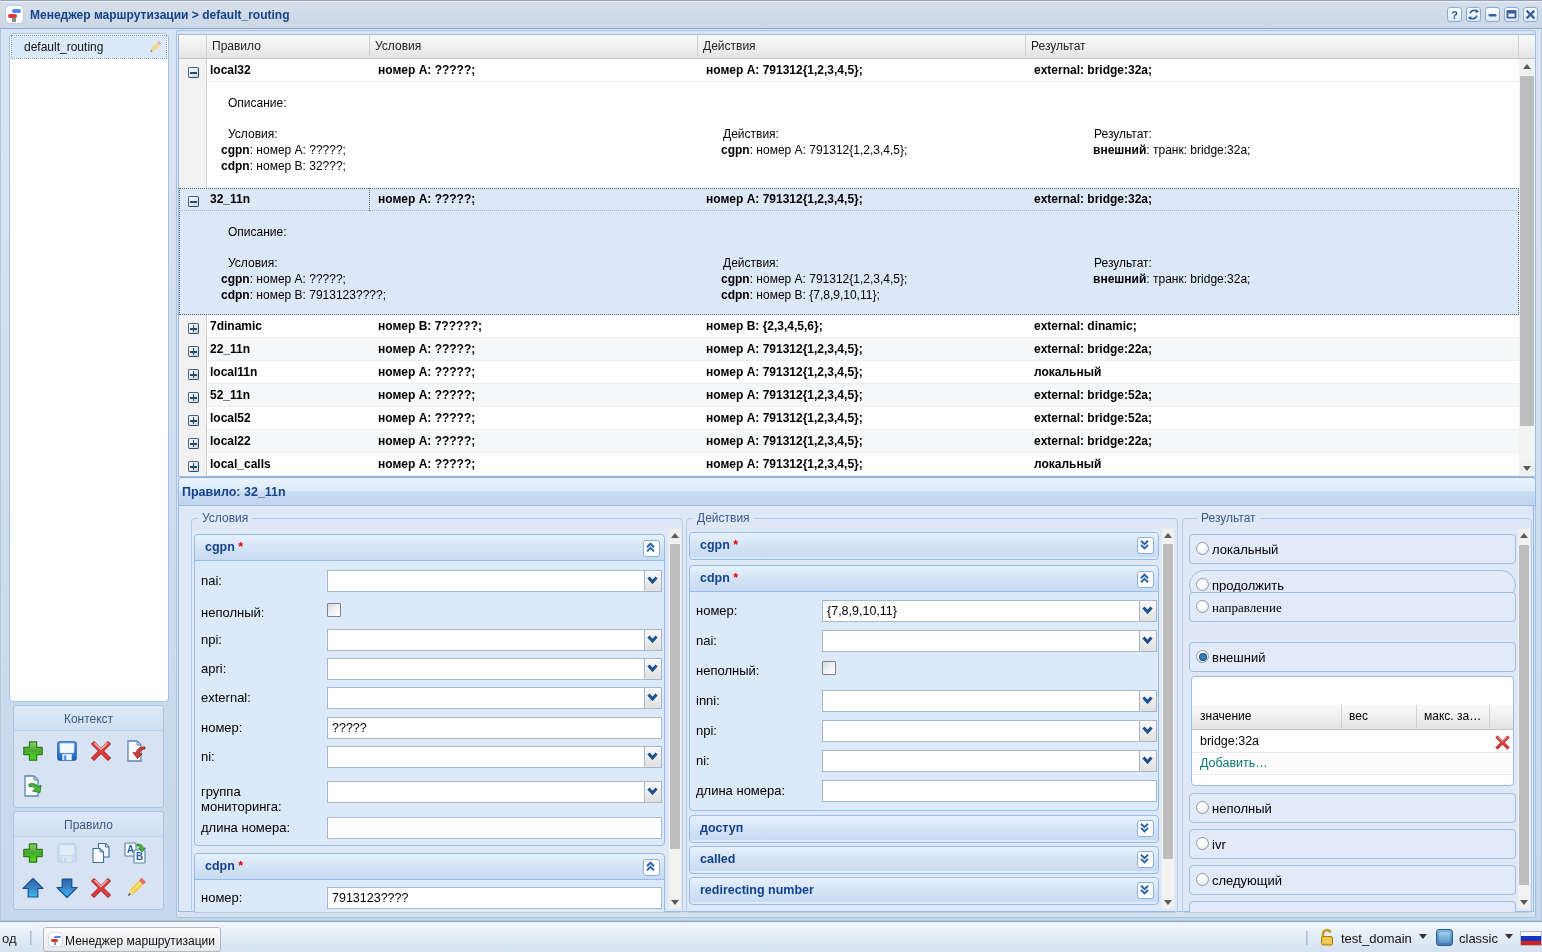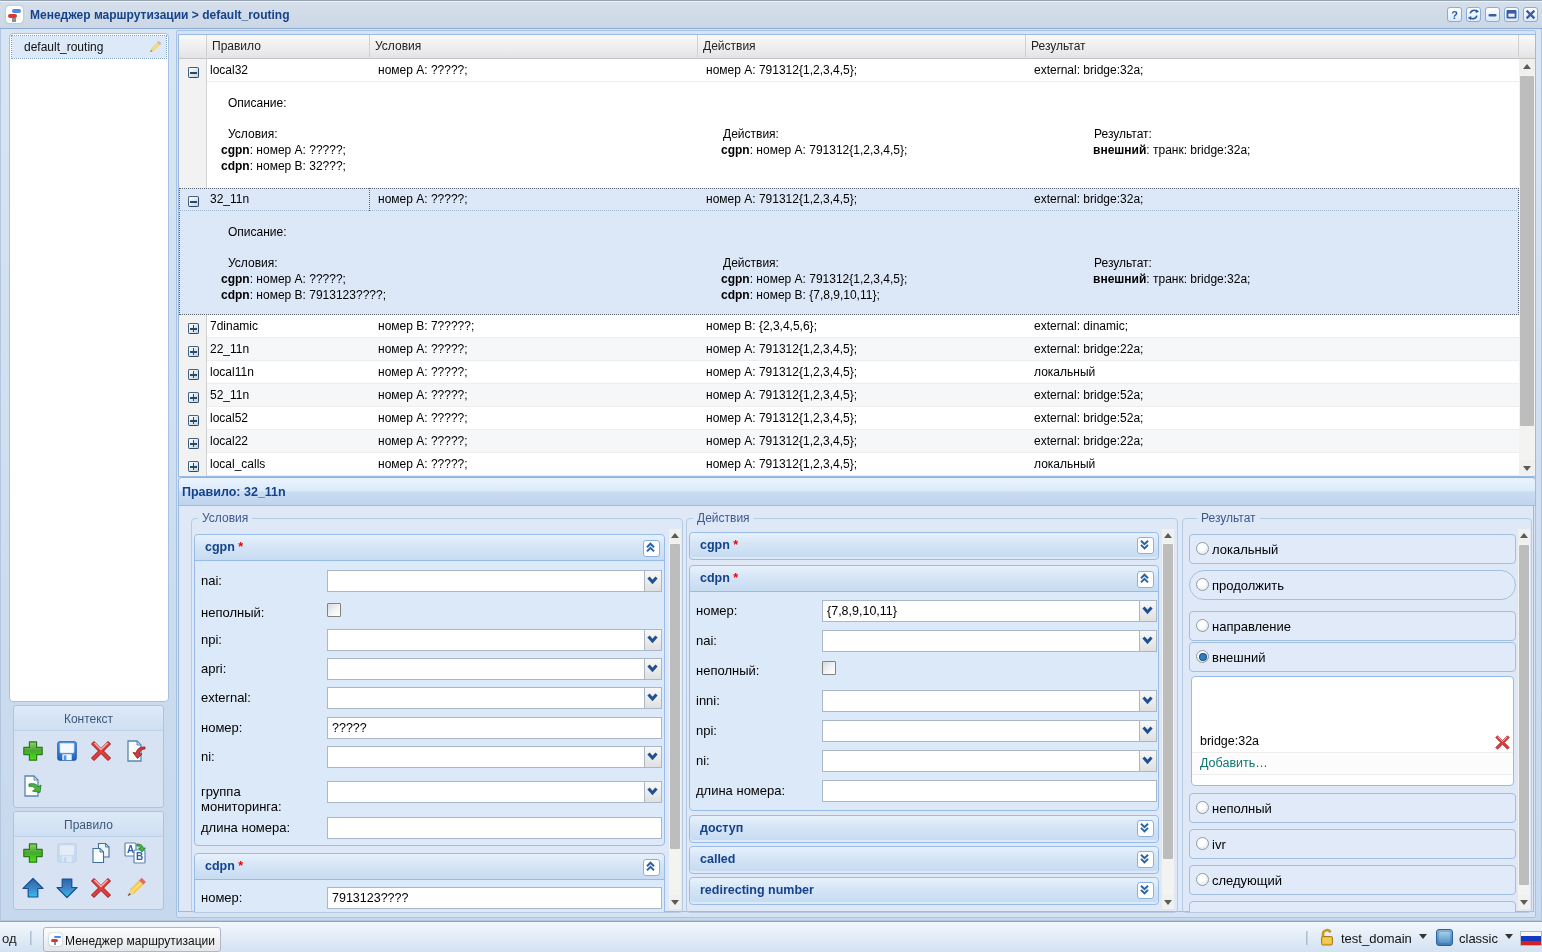--- a/index.html
+++ b/index.html
@@ -22,21 +22,21 @@
 .ticon{position:absolute;width:24px;height:24px;}
 
 #mainpanel{position:absolute;left:176px;top:30px;width:1358px;height:886px;background:#d7e3f3;border:1px solid #a9c2e1;border-radius:2px;}
 #grid{position:absolute;left:1px;top:3px;width:1356px;height:441px;background:#fff;border:1px solid #99bbe8;}
 #gridhead{position:absolute;left:0;top:0;width:1356px;height:23px;background:linear-gradient(#f9f9f9 0%,#eeeeef 55%,#e2e3e5 100%);border-bottom:1px solid #c5c5c5;}
 .gh{position:absolute;top:0;height:22px;border-right:1px solid #d0d0d0;box-sizing:border-box;}
 .gh span{position:absolute;left:5px;top:4px;color:#222;}
 #gridbody{position:absolute;left:0;top:24px;width:1340px;height:417px;overflow:hidden;background:#fff;}
 #expcol{position:absolute;left:0;top:0;width:28px;height:417px;background:#f2f2f3;border-right:1px solid #d0d0d0;box-sizing:border-box;z-index:1;}
 .grow{position:absolute;left:0;width:1340px;height:23px;border-bottom:1px solid #ededed;box-sizing:border-box;}
-.grow span{z-index:3;}
+.grow span{z-index:3;font-weight:bold;}
 .grow .c1{position:absolute;left:31px;top:4px;}
 .grow .c2{position:absolute;left:199px;top:4px;}
 .grow .c3{position:absolute;left:527px;top:4px;}
 .grow .c4{position:absolute;left:855px;top:4px;}
 .gexp{position:absolute;left:0;width:1340px;}
 .gexp div{position:absolute;white-space:nowrap;z-index:2;}
 .grow.alt{background:#f6f7f8;}
 .pm{z-index:3;position:absolute;left:9px;width:11px;height:11px;border:1px solid #44617e;border-right-color:#2c4a66;border-bottom-color:#2c4a66;border-radius:2px;background:linear-gradient(135deg,#ffffff,#c3d2e0);box-sizing:border-box;}
 .pm i{position:absolute;left:1.2px;top:3.8px;width:6.6px;height:1.8px;background:#274a66;}
 .pm b{position:absolute;left:3.6px;top:1.4px;width:1.8px;height:6.6px;background:#274a66;}
@@ -574,31 +574,39 @@
           <span class="legend" style="left:14px;">Результат</span>
           <div id="fs-res" style="position:absolute;left:0;top:0;right:0;bottom:0;overflow:hidden;">
             <div class="rpanel" style="left:6px;top:15px;">
                 <span class="radio"></span>
                 <span class="rlab">локальный</span>
               </div>
             <div class="rpanel" style="left:6px;top:51px;border-radius:15px;">
                 <span class="radio"></span>
                 <span class="rlab">продолжить</span>
               </div>
-            <div class="rpanel" style="left:6px;top:92px;">
+            <div class="rpanel" style="left:6px;top:73px;font-family:Liberation Serif, serif;">
                 <span class="radio"></span>
                 <span class="rlab">направление</span>
               </div>
             <div class="rpanel" style="left:6px;top:123px;">
                 <span class="radio">
                   <span class="dot"></span>
                 </span>
                 <span class="rlab">внешний</span>
               </div>
             <div class="xpanel" style="left:8px;top:157px;width:321px;height:108px;background:#fff;">
+              <div class="abs" style="left:0;top:28px;width:321px;height:25px;background:linear-gradient(#f9f9f9 0%,#eeeeef 55%,#e2e3e5 100%);border-bottom:1px solid #c5c5c5;box-sizing:border-box;">
+                <span class="abs" style="left:8px;top:4px;">значение</span>
+                <span class="abs" style="left:157px;top:4px;">вес</span>
+                <span class="abs" style="left:232px;top:4px;">макс. за…</span>
+                <span class="abs" style="left:149px;top:0;width:1px;height:23px;background:#d0d0d0;"></span>
+                <span class="abs" style="left:224px;top:0;width:1px;height:23px;background:#d0d0d0;"></span>
+                <span class="abs" style="left:297px;top:0;width:1px;height:23px;background:#d0d0d0;"></span>
+              </div>
               <div class="abs" style="left:0;top:53px;width:321px;height:23px;border-bottom:1px solid #ededed;box-sizing:border-box;">
                 <span class="abs" style="left:8px;top:4px;font-size:12.5px;">bridge:32a</span>
                 <svg class="abs" style="left:302px;top:4px;" width="17" height="17" viewBox="0 0 24 24">
                     <path d="M5 2.5 L12 9.5 L19 2.5 L21.5 5 L14.5 12 L21.5 19 L19 21.5 L12 14.5 L5 21.5 L2.5 19 L9.5 12 L2.5 5 Z" fill="#e23b3b" stroke="#9c1717" stroke-width="1"></path>
                     <path d="M5.4 4 L12 10.6 L18.6 4" fill="none" stroke="#f6b0b0" stroke-width="1.4"></path>
                   </svg>
               </div>
               <div class="abs" style="left:0;top:76px;width:321px;height:22px;border-bottom:1px solid #ededed;box-sizing:border-box;background:#fcfcfc;">
                 <span class="abs" style="left:8px;top:3px;color:#0f766e;font-size:12.5px;">Добавить…</span>
               </div>

